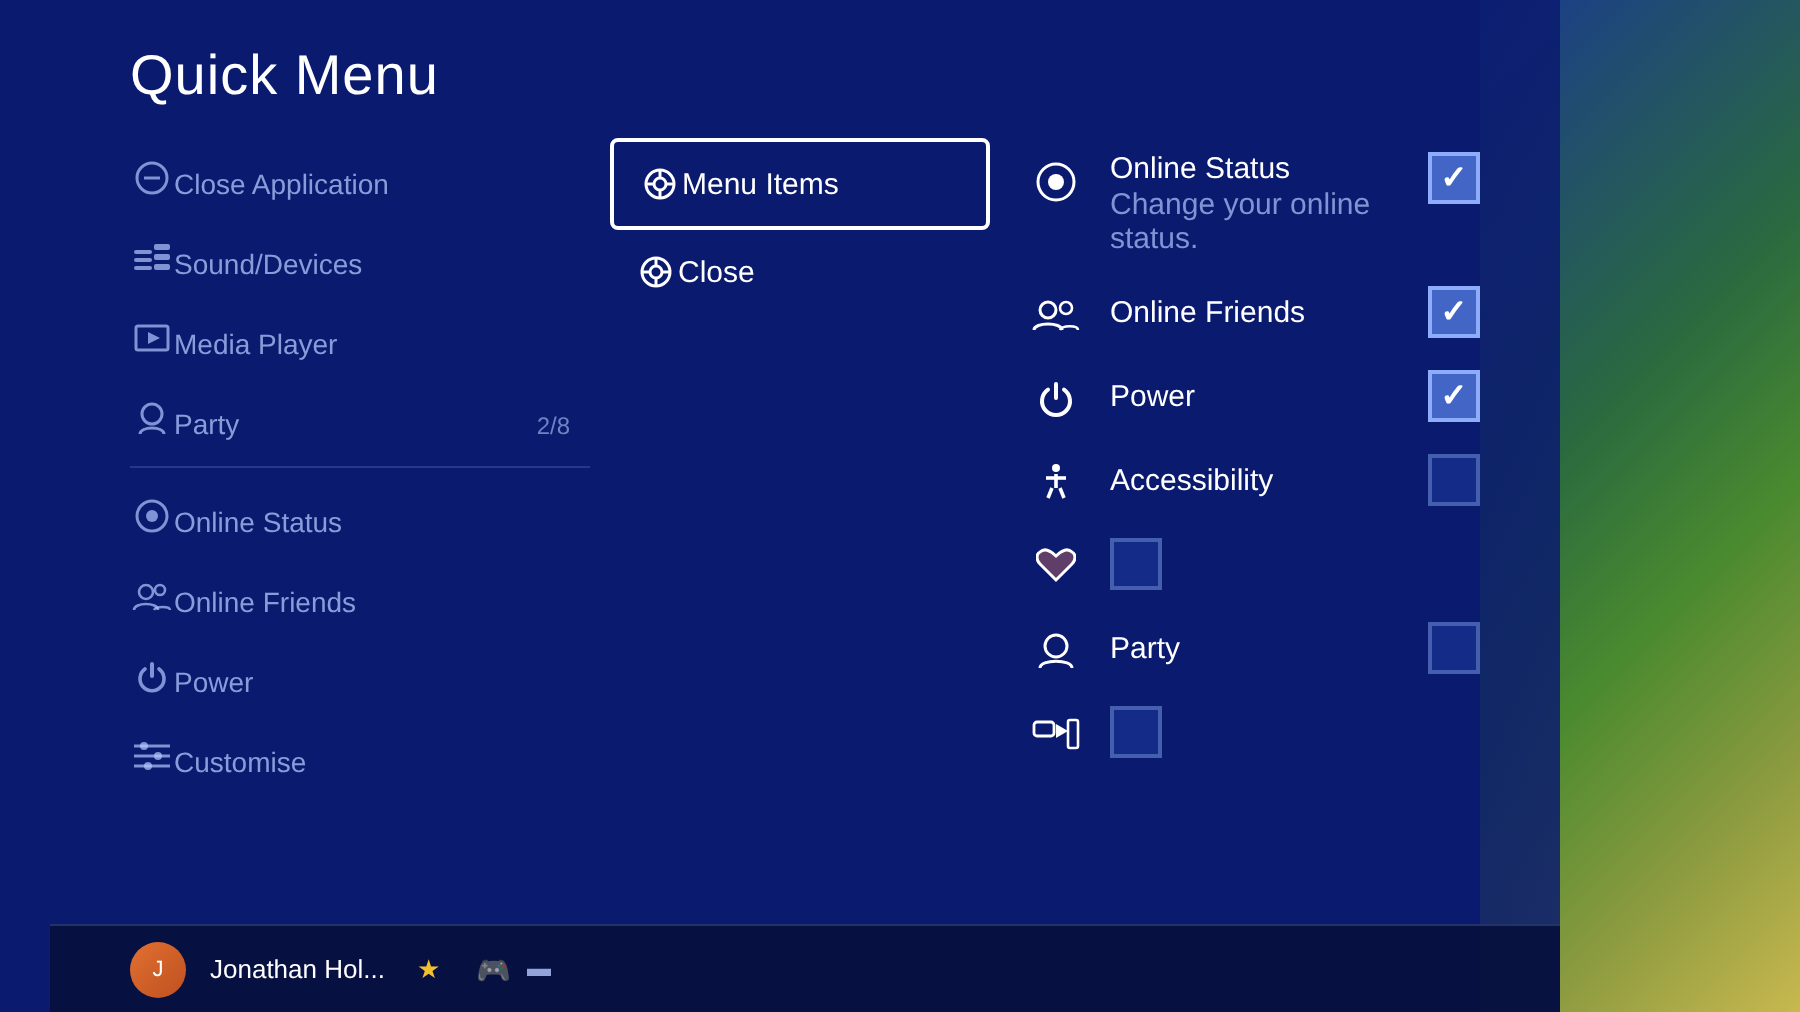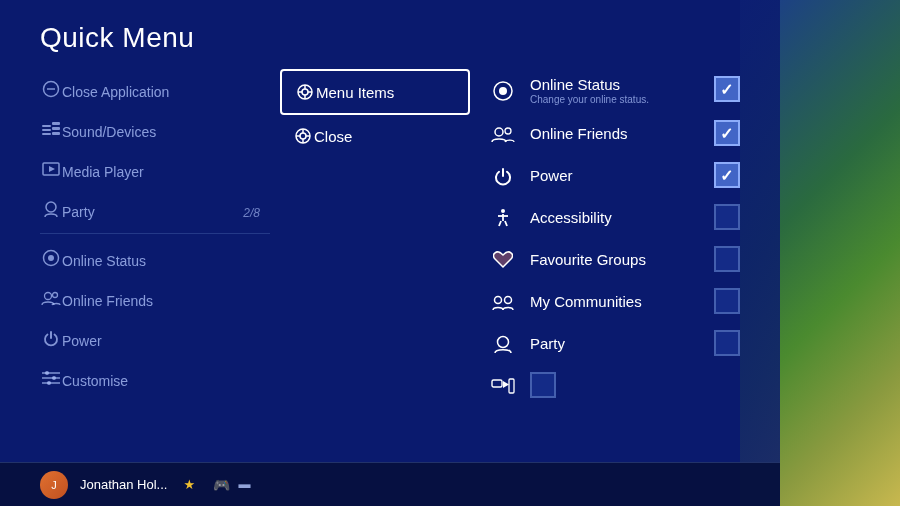--- a/index.html
+++ b/index.html
@@ -36,20 +36,21 @@
 
     .container {
       position: absolute;
       left: 0;
       top: 0;
       width: 780px;
       height: 506px;
       z-index: 2;
       display: flex;
       flex-direction: column;
+      padding-left: 25px;
     }
 
     
     .title {
       color: white;
       font-size: 28px;
       font-weight: 300;
       padding: 22px 40px 15px 40px;
       letter-spacing: 0.5px;
     }
@@ -90,21 +91,20 @@
 
     .menu-item .label {
       flex: 1;
     }
 
     .menu-item .badge {
       font-size: 12px;
       color: rgba(180, 200, 255, 0.6);
       margin-left: auto;
       padding-right: 10px;
-      font-style: italic;
     }
 
     .divider {
       height: 1px;
       background: rgba(100, 130, 200, 0.3);
       margin: 4px 0;
     }
 
     
     .mid-col {
@@ -169,21 +169,21 @@
 
     .right-item .text-block {
       flex: 1;
     }
 
     .right-item .item-label {
       font-size: 15px;
     }
 
     .right-item .item-desc {
-      font-size: 10px;
+      font-size: 15px;
       color: rgba(180, 200, 255, 0.7);
       margin-top: 1px;
     }
 
     .checkbox {
       width: 26px;
       height: 26px;
       border: 2px solid rgba(100, 130, 200, 0.6);
       background: rgba(30, 60, 160, 0.5);
       display: flex;
@@ -441,37 +441,20 @@
             <div class="item-label">Accessibility</div>
           </div>
           <div class="checkbox"></div>
         </div>
         <div class="right-item">
           <span class="icon">
             <svg width="20" height="18" viewBox="0 0 20 18" fill="none">
               <path d="M10 16 L2 8 C0 6 0 3 2 2 C4 0 7 1 10 4 C13 1 16 0 18 2 C20 3 20 6 18 8 Z" stroke="currentColor" stroke-width="1.5" fill="rgba(180,100,100,0.5)"></path>
             </svg>
           </span>
-          <div class="text-block">
-            <div class="item-label">Favourite Groups</div>
-          </div>
-          <div class="checkbox"></div>
-        </div>
-        <div class="right-item">
-          <span class="icon">
-            <svg width="22" height="18" viewBox="0 0 22 18" fill="none">
-              <circle cx="6" cy="7" r="3.5" stroke="currentColor" stroke-width="1.5"></circle>
-              <circle cx="16" cy="7" r="3.5" stroke="currentColor" stroke-width="1.5"></circle>
-              <path d="M1 17 C1 13.5 11 13.5 11 17" stroke="currentColor" stroke-width="1.5" fill="none"></path>
-              <path d="M11 17 C11 13.5 21 13.5 21 17" stroke="currentColor" stroke-width="1.5" fill="none"></path>
-            </svg>
-          </span>
-          <div class="text-block">
-            <div class="item-label">My Communities</div>
-          </div>
           <div class="checkbox"></div>
         </div>
         <div class="right-item">
           <span class="icon">
             <svg width="20" height="20" viewBox="0 0 20 20" fill="none">
               <circle cx="10" cy="8" r="5.5" stroke="currentColor" stroke-width="1.5"></circle>
               <path d="M2 19 C2 14.5 18 14.5 18 19" stroke="currentColor" stroke-width="1.5" fill="none"></path>
             </svg>
           </span>
           <div class="text-block">

